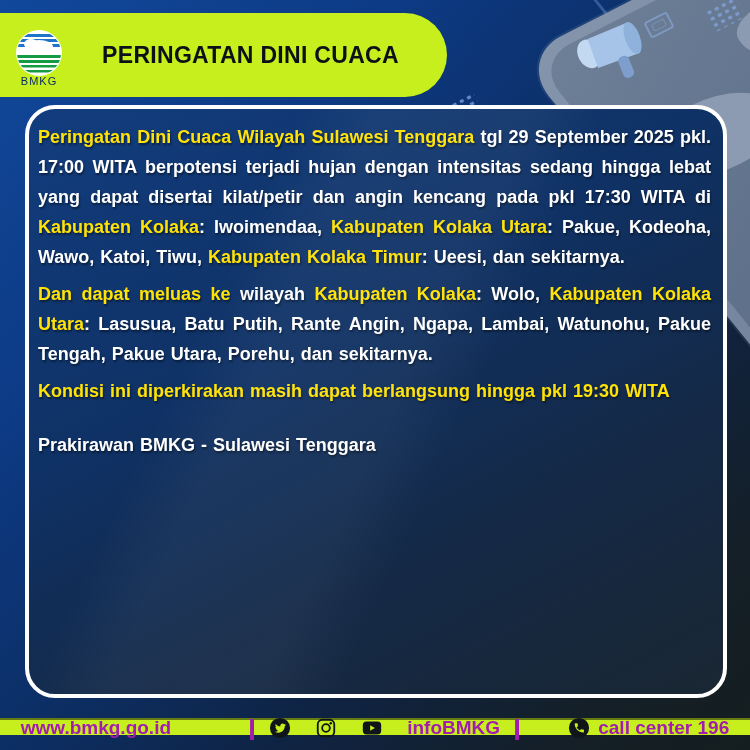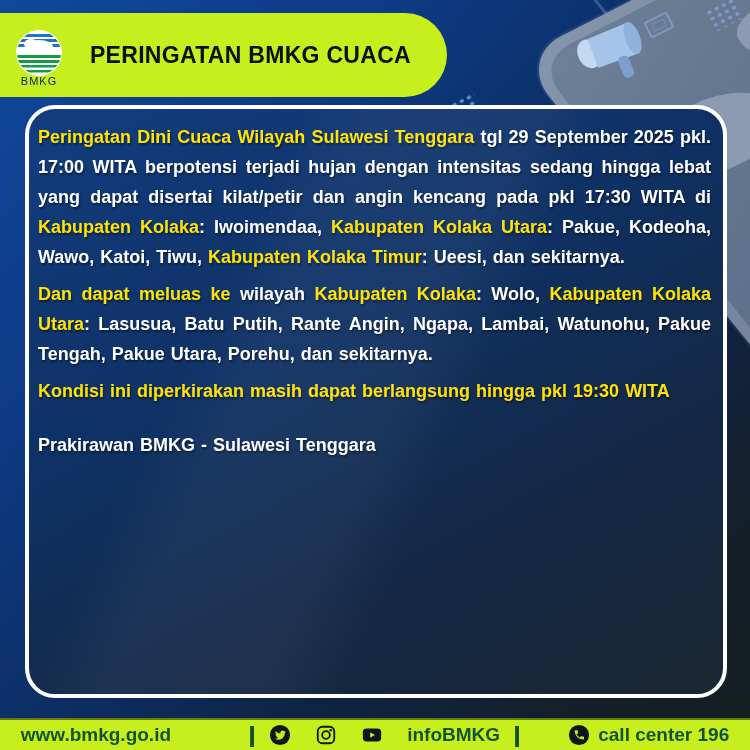--- a/index.html
+++ b/index.html
@@ -73,24 +73,24 @@
   .para{
     margin:0 0 7px;text-align:justify;font-weight:bold;
     font-size:18px;line-height:30px;letter-spacing:0;word-spacing:1px;
     text-shadow:1px 2px 2px rgba(0,0,0,.45);
   }
   .para:last-child{margin-top:24px;}
   .para .hl{color:var(--yellow,#ffe206);}
   .para .wt{color:#ffffff;}
   
   .footer-bar{
-    position:absolute;left:0;top:718px;width:750px;height:32px;z-index:2;
+    position:absolute;left:0;top:718px;width:750px;height:17px;z-index:2;
     background:var(--green,#c7ef1e);border-top:2px solid rgba(20,30,10,.55);
     display:flex;align-items:center;justify-content:center;box-sizing:border-box;
-    color:#14532d;font-weight:bold;font-size:19px;
+    color:#a21caf;font-weight:bold;font-size:19px;
   }
   .f-sep{font-size:22px;font-weight:bold;transform:scaleX(1.4);margin:0 2px;}
   .f-website{margin-right:76px;}
   .social-group{display:flex;gap:24px;margin:16px 12px;}
   .call-group{display:flex;align-items:flex-end;gap:8px;margin-left:46px;}
   .f-icon{display:inline-flex;width:22px;height:22px;}
   .f-icon svg{width:100%;height:100%;}
 </style>
 </head>
 <body>
@@ -137,21 +137,21 @@
           <ellipse cx="16" cy="15" rx="7" ry="5" fill="#ffffff"></ellipse>
           <rect x="2" y="26" width="44" height="3" fill="#169b45"></rect>
           <rect x="2" y="31" width="44" height="3" fill="#169b45"></rect>
           <rect x="2" y="36" width="44" height="2.5" fill="#169b45"></rect>
           <rect x="2" y="41" width="44" height="2.5" fill="#169b45"></rect>
         </g>
       </svg>
       <div class="logo-label">BMKG</div>
     </div>
     <div class="title-block">
-      <div>PERINGATAN BMKG CUACA</div>
+      <div>PERINGATAN DINI CUACA</div>
     </div>
   </div>
 
   <div class="card">
     <div class="warning-text">
         <p class="para"><span class="hl">Peringatan Dini Cuaca Wilayah Sulawesi Tenggara</span><span class="wt"> tgl 29 September 2025 pkl. 17:00 WITA berpotensi terjadi hujan dengan intensitas sedang hingga lebat yang dapat disertai kilat/petir dan angin kencang pada pkl 17:30 WITA di </span><span class="hl">Kabupaten Kolaka</span><span class="wt">: Iwoimendaa, </span><span class="hl">Kabupaten Kolaka Utara</span><span class="wt">: Pakue, Kodeoha, Wawo, Katoi, Tiwu, </span><span class="hl">Kabupaten Kolaka Timur</span><span class="wt">: Ueesi, dan sekitarnya.</span></p>
         <p class="para"><span class="hl">Dan dapat meluas ke</span><span class="wt"> wilayah </span><span class="hl">Kabupaten Kolaka</span><span class="wt">: Wolo, </span><span class="hl">Kabupaten Kolaka Utara</span><span class="wt">: Lasusua, Batu Putih, Rante Angin, Ngapa, Lambai, Watunohu, Pakue Tengah, Pakue Utara, Porehu, dan sekitarnya.</span></p>
         <p class="para"><span class="hl">Kondisi ini diperkirakan masih dapat berlangsung hingga pkl 19:30 WITA</span></p>
         <p class="para"><span class="wt">Prakirawan BMKG - Sulawesi Tenggara</span></p>
       </div>

